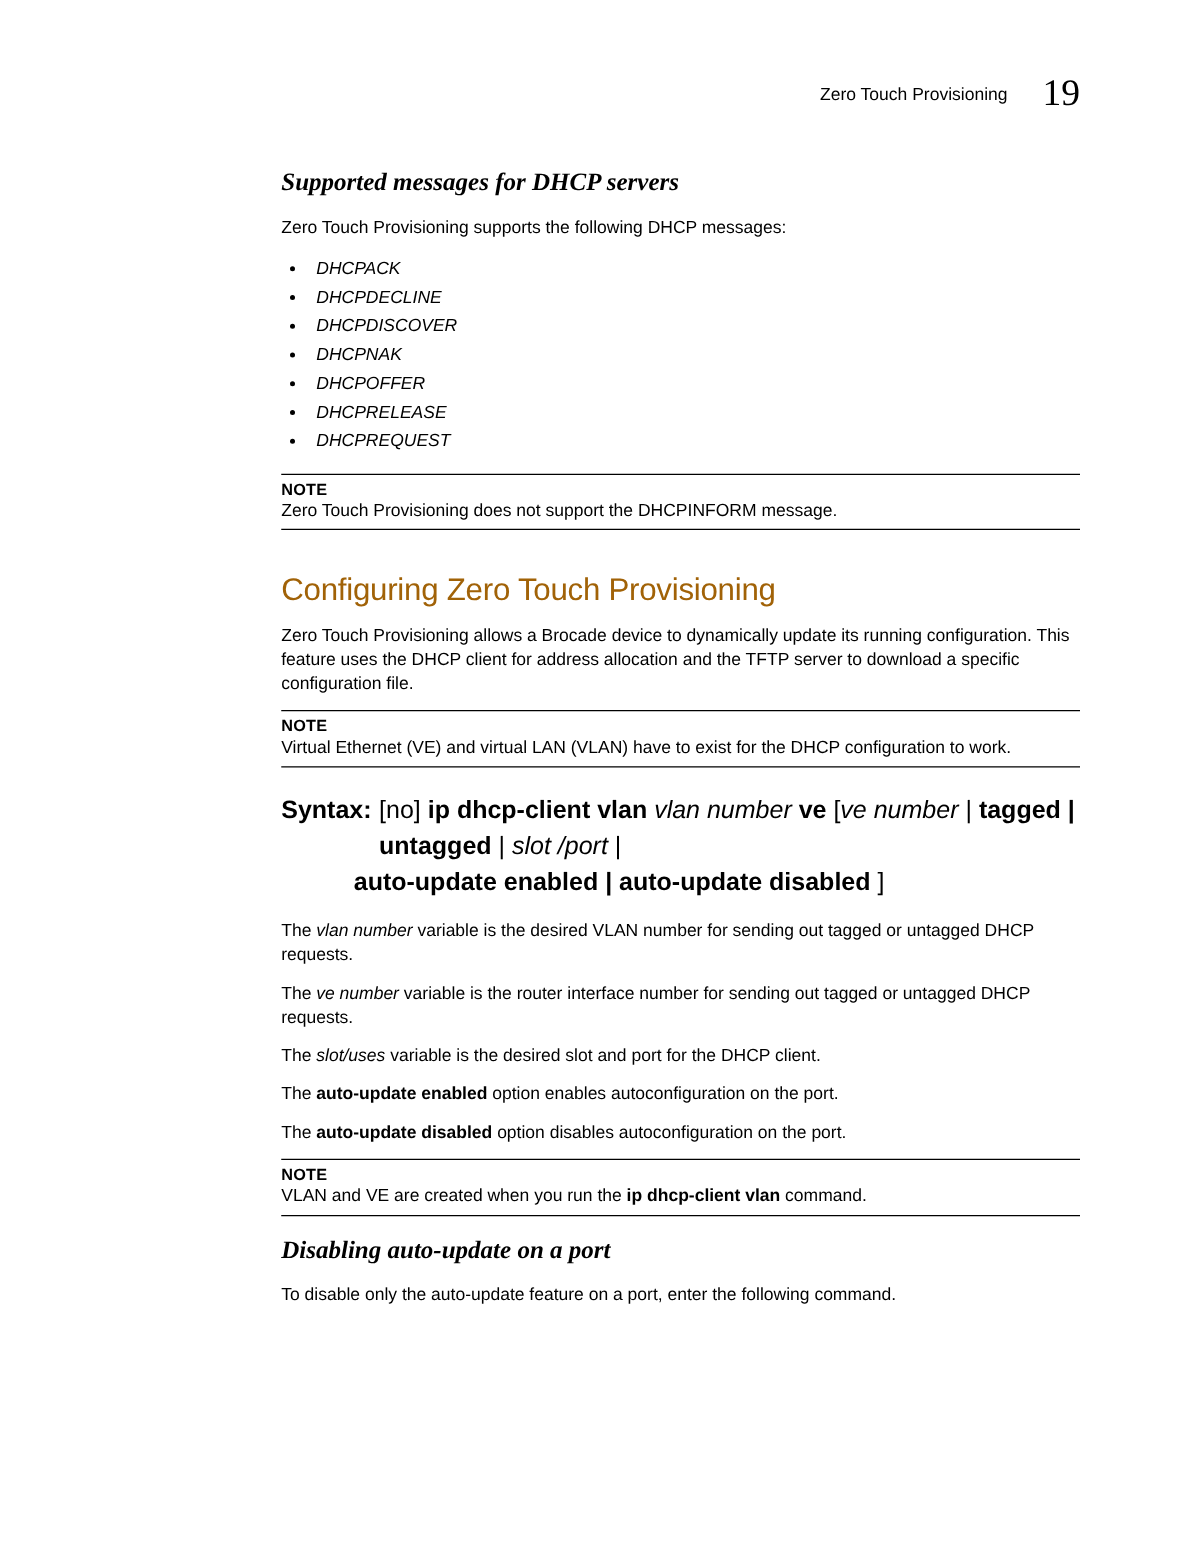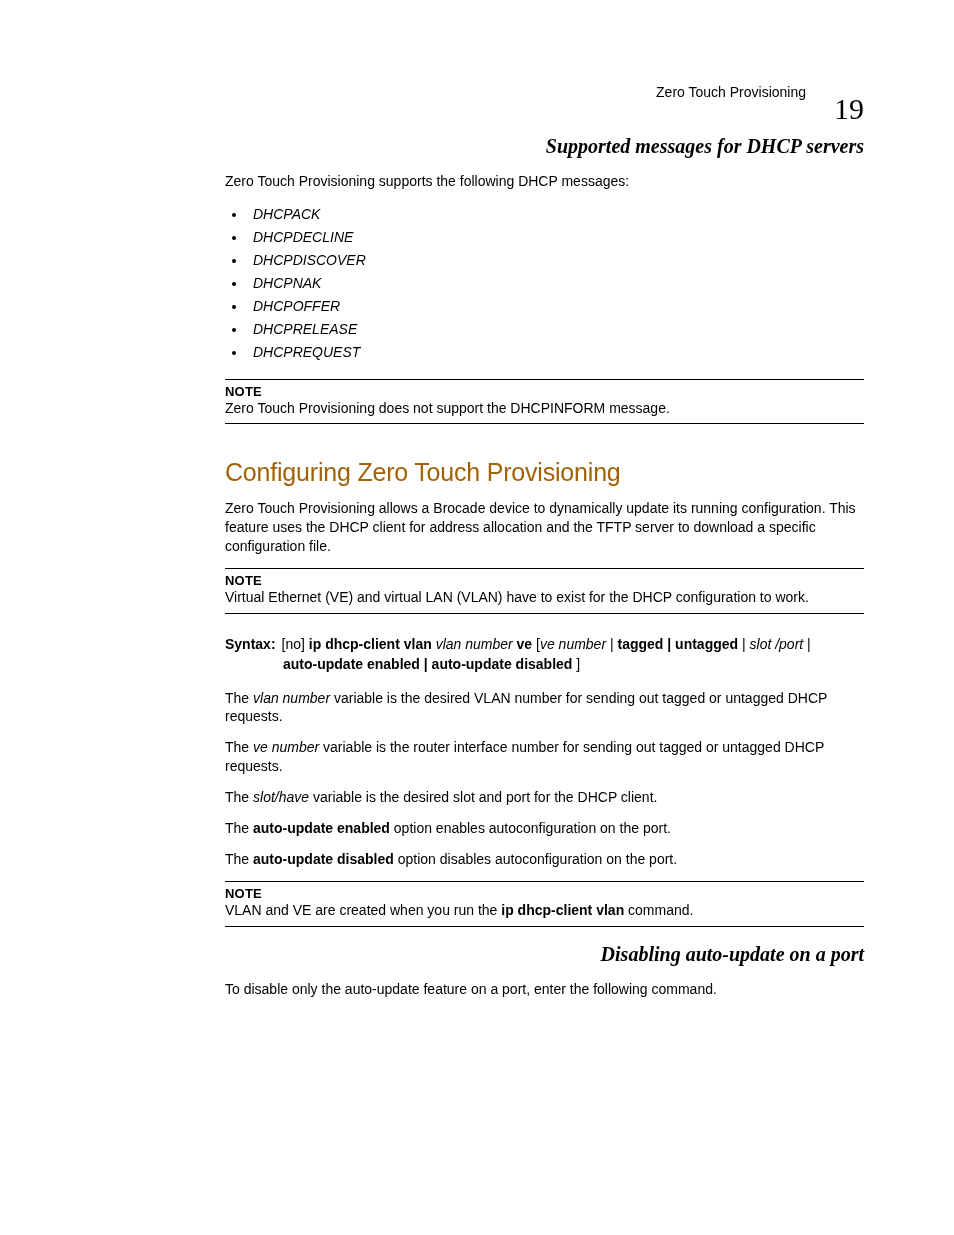--- a/index.html
+++ b/index.html
@@ -29,36 +29,34 @@
   }
   .running-header .title {
     font-size: 14px;
     color: #000;
   }
   .running-header .chapnum {
     font-family: Georgia, "Times New Roman", serif;
     font-size: 30px;
     font-weight: 400;
     color: #000;
-    margin-top: 34px;
   }
   .content {
     position: absolute;
     top: 135px;
     left: 225px;
     right: 90px;
   }
   .h3 {
     font-family: Georgia, "Times New Roman", serif;
     font-style: italic;
     font-weight: bold;
     font-size: 20px;
     margin: 0 0 14px 0;
     color: #000;
-    text-align: right;
   }
   .h2 {
     font-family: Arial, Helvetica, sans-serif;
     font-weight: normal;
     font-size: 25px;
     margin: 34px 0 12px 0;
     color: #a16207;
     letter-spacing: -0.2px;
   }
   p.body {
@@ -86,21 +84,21 @@
     font-size: 13px;
     font-weight: bold;
     letter-spacing: 0.2px;
   }
   .note .text {
     font-size: 14px;
     line-height: 1.35;
   }
   .syntax-block {
     margin: 20px 0 14px 0;
-    font-size: 14px;
+    font-size: 20px;
     line-height: 1.45;
   }
   .syntax-block .row1 {
     display: flex;
   }
   .syntax-block .lbl {
     font-weight: bold;
     white-space: nowrap;
   }
   .syntax-block .cmd {
@@ -170,21 +168,21 @@
     <p class="body">
       <span>The </span><span class="inline-i">vlan number</span><span> variable is the desired VLAN number for sending out tagged or untagged DHCP requests.</span>
     </p>
 
     <p class="body">
       <span>The </span><span class="inline-i">ve number</span><span> variable is the router interface number for sending out tagged or untagged DHCP requests.</span>
     </p>
 
 
     <p class="body">
-      <span>The </span><span class="inline-i">slot/have</span><span> variable is the desired slot and port for the DHCP client.</span>
+      <span>The </span><span class="inline-i">slot/uses</span><span> variable is the desired slot and port for the DHCP client.</span>
     </p>
 
     <p class="body">
       <span>The </span><span class="inline-b">auto-update enabled</span><span> option enables autoconfiguration on the port.</span>
     </p>
 
     <p class="body">
       <span>The </span><span class="inline-b">auto-update disabled</span><span> option disables autoconfiguration on the port.</span>
     </p>
 

